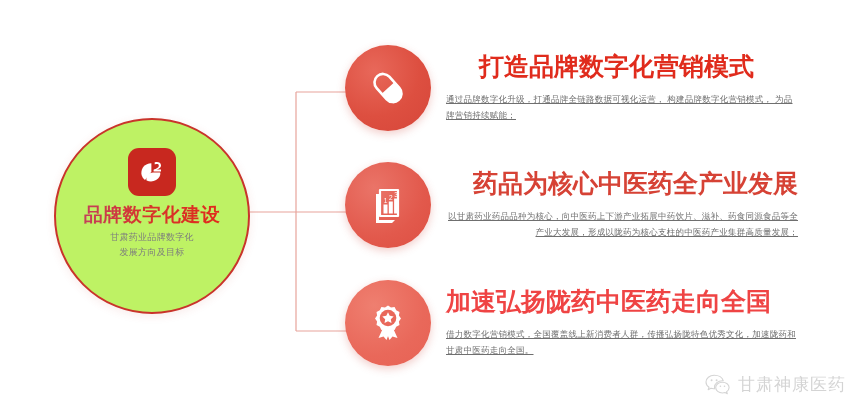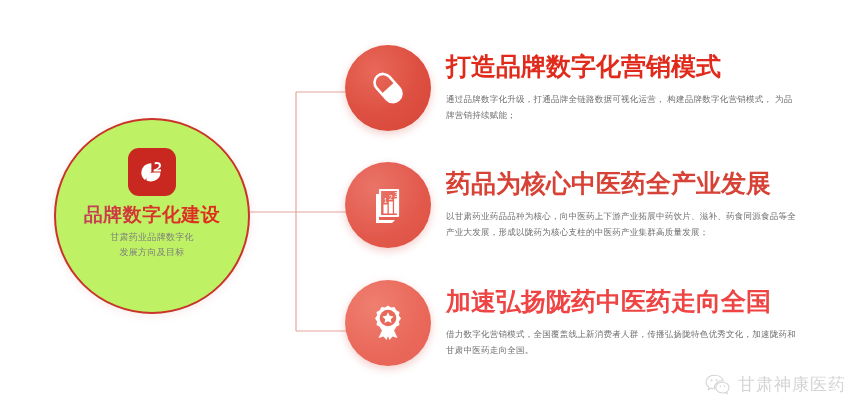--- a/index.html
+++ b/index.html
@@ -78,21 +78,21 @@
   .connector { position: absolute; left: 0; top: 0; pointer-events: none; }
 
   
   .row {
     position: absolute;
     left: 345px;
     display: flex;
     align-items: flex-start;
   }
   .row-1 { top: 45px; }
-  .row-2 { top: 162px; }
+  .row-2 { top: 162px; text-align: right; }
   .row-3 { top: 280px; }
 
   .bubble {
     width: 86px;
     height: 86px;
     border-radius: 50%;
     flex: 0 0 86px;
     display: flex;
     align-items: center;
     justify-content: center;
@@ -108,31 +108,32 @@
     padding-top: 6px;
     max-width: 420px;
   }
 
   .sec-title {
     font-size: 25px;
     font-weight: bold;
     line-height: 1.2;
     white-space: nowrap;
   }
-  .sec-title-1 { color: #e02b1c; }
+  .sec-title-1 { color: #e02b1c; margin-left: 33px; }
   .sec-title-2 { color: #d64235; }
   .sec-title-3 { color: #ef4444; }
 
   .sec-body {
     margin-top: 11px;
     font-size: 8.5px;
     line-height: 1.85;
     color: #6f6f6f;
     letter-spacing: 0.25px;
     max-width: 352px;
+    text-decoration: underline;
   }
 
   
   .watermark {
     position: absolute;
     right: 18px;
     bottom: 18px;
     display: flex;
     align-items: flex-end;
     gap: 7px;

